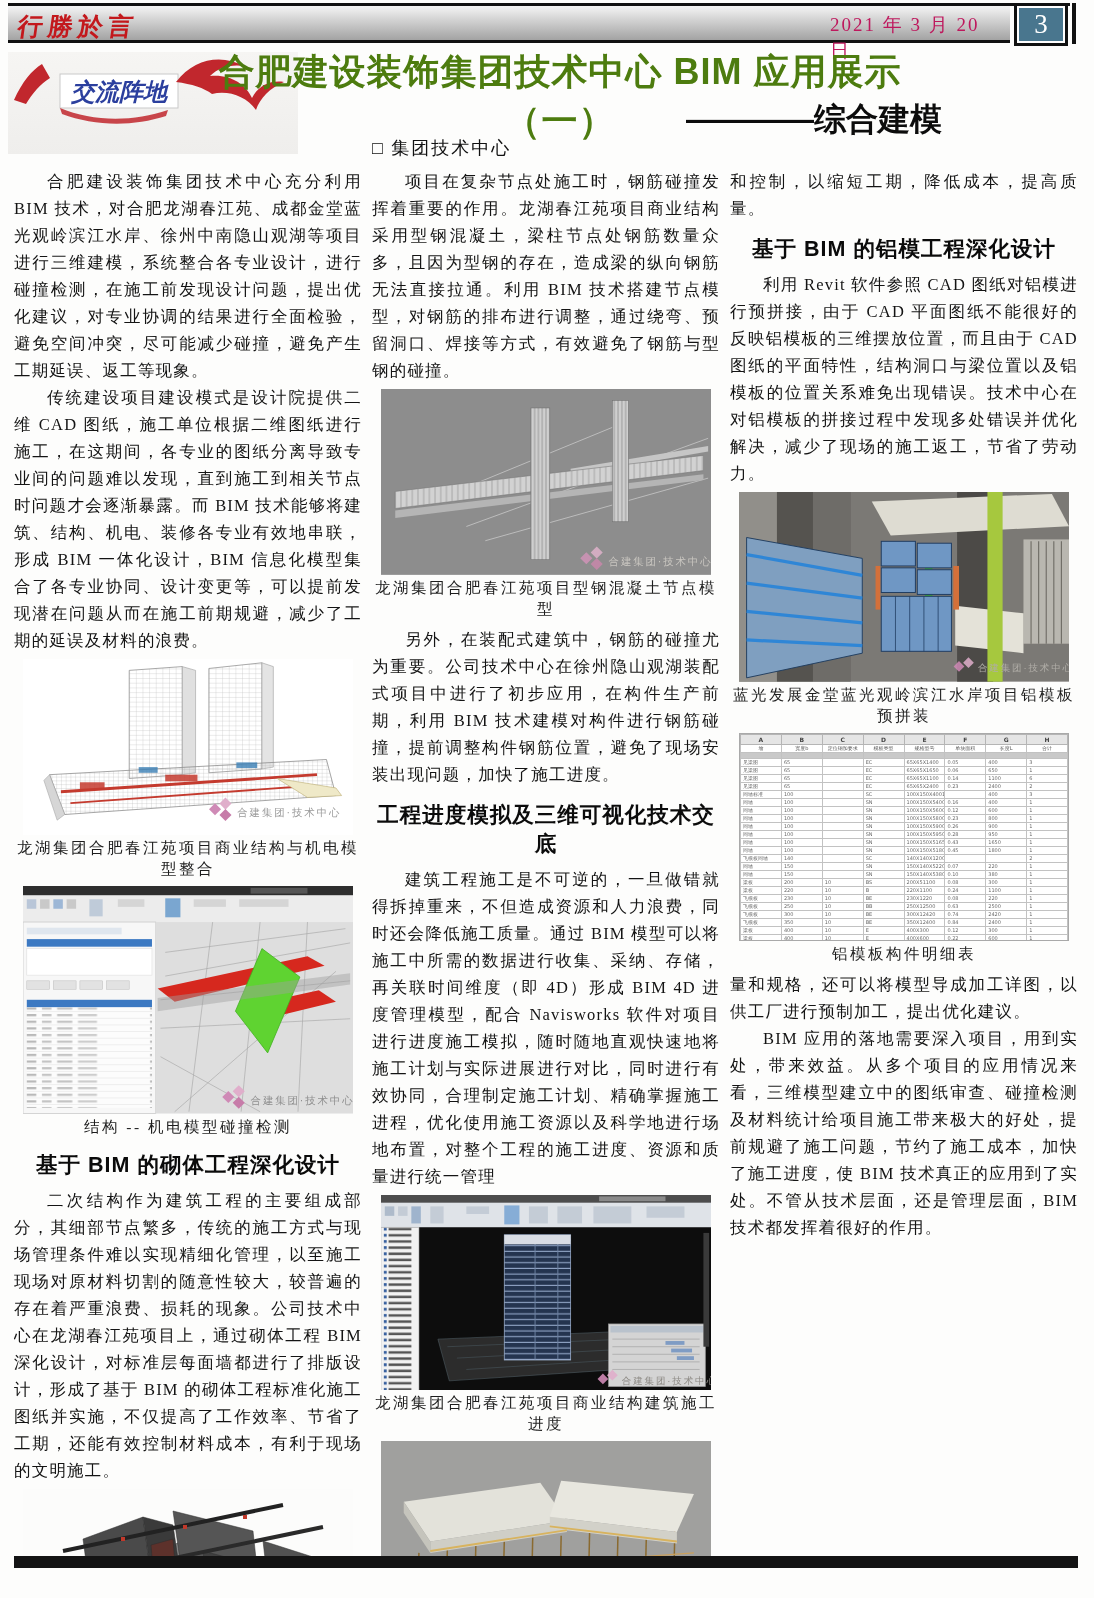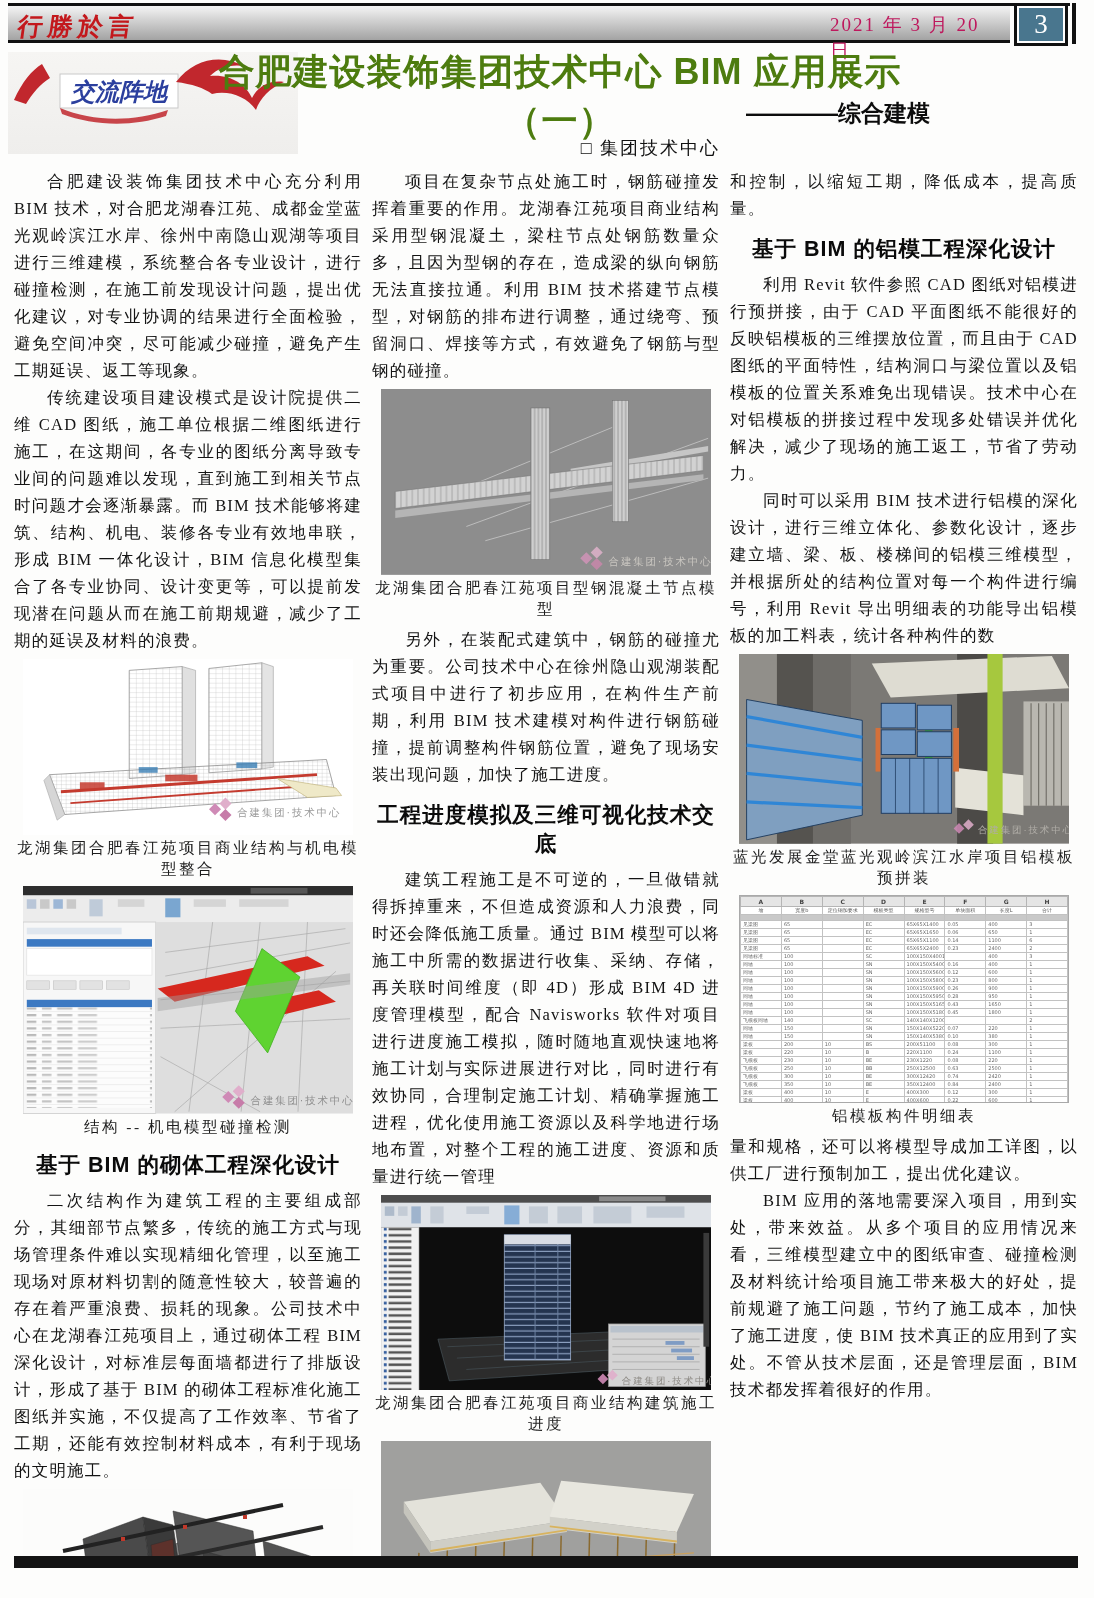--- a/index.html
+++ b/index.html
@@ -22,24 +22,24 @@
   .pg-box-in  { width:100%; height:100%; background:#49768e; color:#fff; font-size:27px;
                 display:flex; align-items:center; justify-content:center;
                 font-family:"Liberation Serif", serif; }
 
   
   .logo-wrap  { position:absolute; left:8px; top:52px; width:290px; height:102px;
                 background:linear-gradient(#f6f5f3,#efeeec); }
   .page-title { position:absolute; left:190px; top:48px; width:740px; text-align:center;
                 font-family:"Liberation Sans", sans-serif; font-weight:bold;
                 font-size:36px; letter-spacing:1px; color:#4d7c0f; }
-  .page-sub   { position:absolute; left:372px; top:98px; width:558px; text-align:right;
+  .page-sub   { position:absolute; left:384px; top:98px; width:558px; text-align:right;
                 font-family:"Liberation Sans", sans-serif; font-weight:bold;
-                font-size:23px; color:#0c0c0c; }
-  .byline     { position:absolute; left:372px; top:136px; width:348px; text-align:right;
+                font-size:32px; color:#0c0c0c; }
+  .byline     { position:absolute; left:372px; top:136px; width:348px; text-align:left;
                 font-size:18px; letter-spacing:2px; color:#111; }
 
   
   .col  { position:absolute; top:168px; width:348px; height:1390px; overflow:hidden; }
   .col1 { left:14px; }  .col2 { left:372px; }  .col3 { left:730px; }
   .col p { font-size:16.5px; line-height:27px; letter-spacing:1.2px;
            text-align:justify; color:#141414; }
   .ind  { text-indent:2em; }
   .col h2 { font-family:"Liberation Sans", sans-serif; font-weight:bold; font-size:21.5px;
             text-align:center; letter-spacing:1px; margin:12px 0 8px; color:#0b0b0b; }
@@ -362,21 +362,20 @@
       </g>
     </svg>
   </figure>
 
 </div>
 
 <div class="col col3">
   <p>和控制，以缩短工期，降低成本，提高质量。</p>
   <h2>基于 BIM 的铝模工程深化设计</h2>
   <p class="ind">利用 Revit 软件参照 CAD 图纸对铝模进行预拼接，由于 CAD 平面图纸不能很好的反映铝模板的三维摆放位置，而且由于 CAD 图纸的平面特性，结构洞口与梁位置以及铝模板的位置关系难免出现错误。技术中心在对铝模板的拼接过程中发现多处错误并优化解决，减少了现场的施工返工，节省了劳动力。</p>
-  <p class="ind">同时可以采用 BIM 技术进行铝模的深化设计，进行三维立体化、参数化设计，逐步建立墙、梁、板、楼梯间的铝模三维模型，并根据所处的结构位置对每一个构件进行编号，利用 Revit 导出明细表的功能导出铝模板的加工料表，统计各种构件的数</p>
 
   <figure>
     <svg viewBox="0 0 348 200">
       <rect width="348" height="200" fill="#7b7975"></rect>
       <rect x="0" width="40" height="200" fill="#918f8a"></rect>
       <rect x="40" width="38" height="200" fill="#55534f"></rect>
       <rect x="78" width="40" height="200" fill="#6e6c68"></rect>
       <rect x="230" width="38" height="200" fill="#4c4a47"></rect>
       <rect x="300" y="50" width="48" height="110" fill="#b9b7b0"></rect>
       <g stroke="#6f6d66" stroke-width="1.2">

